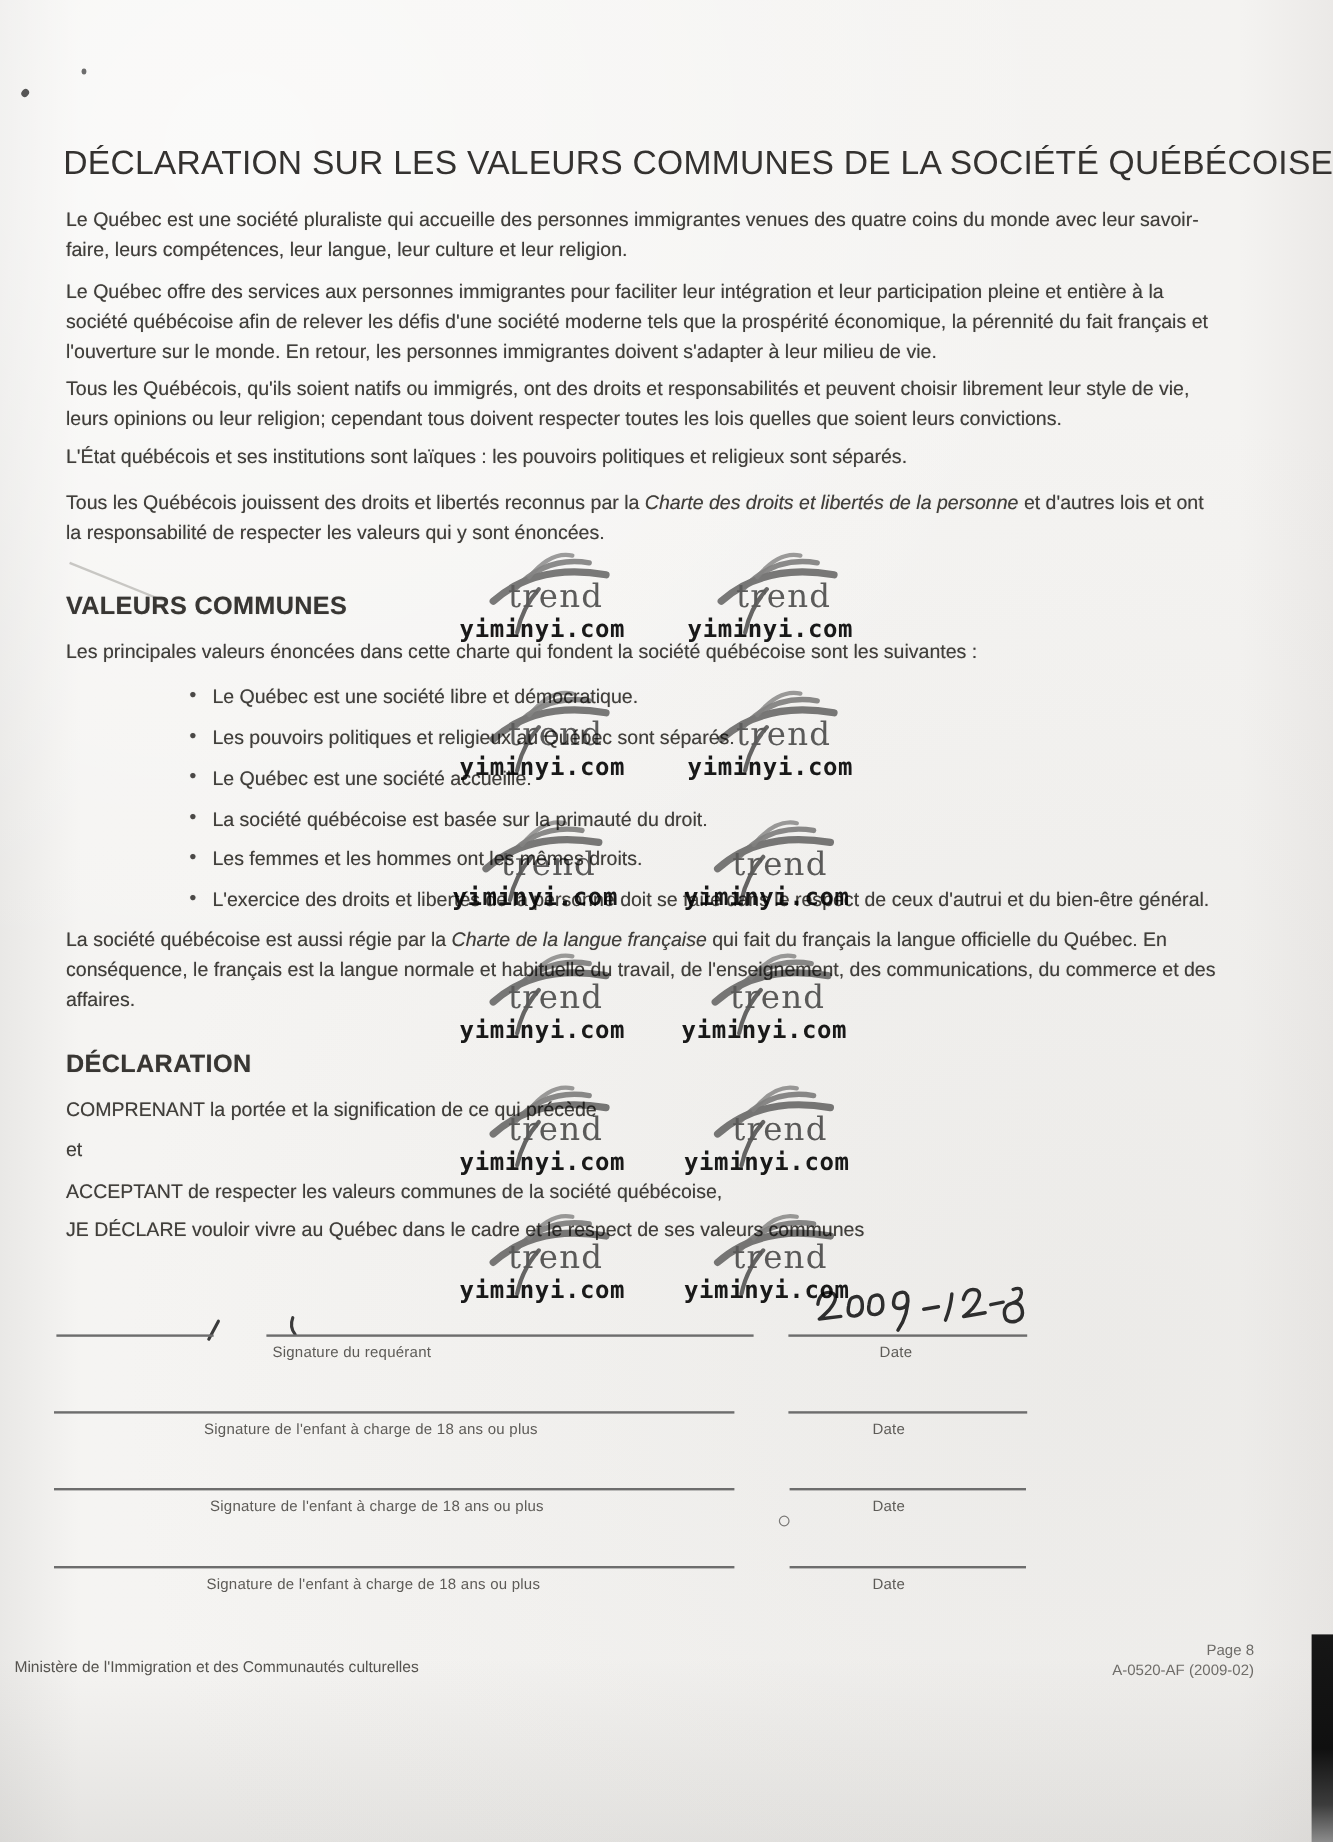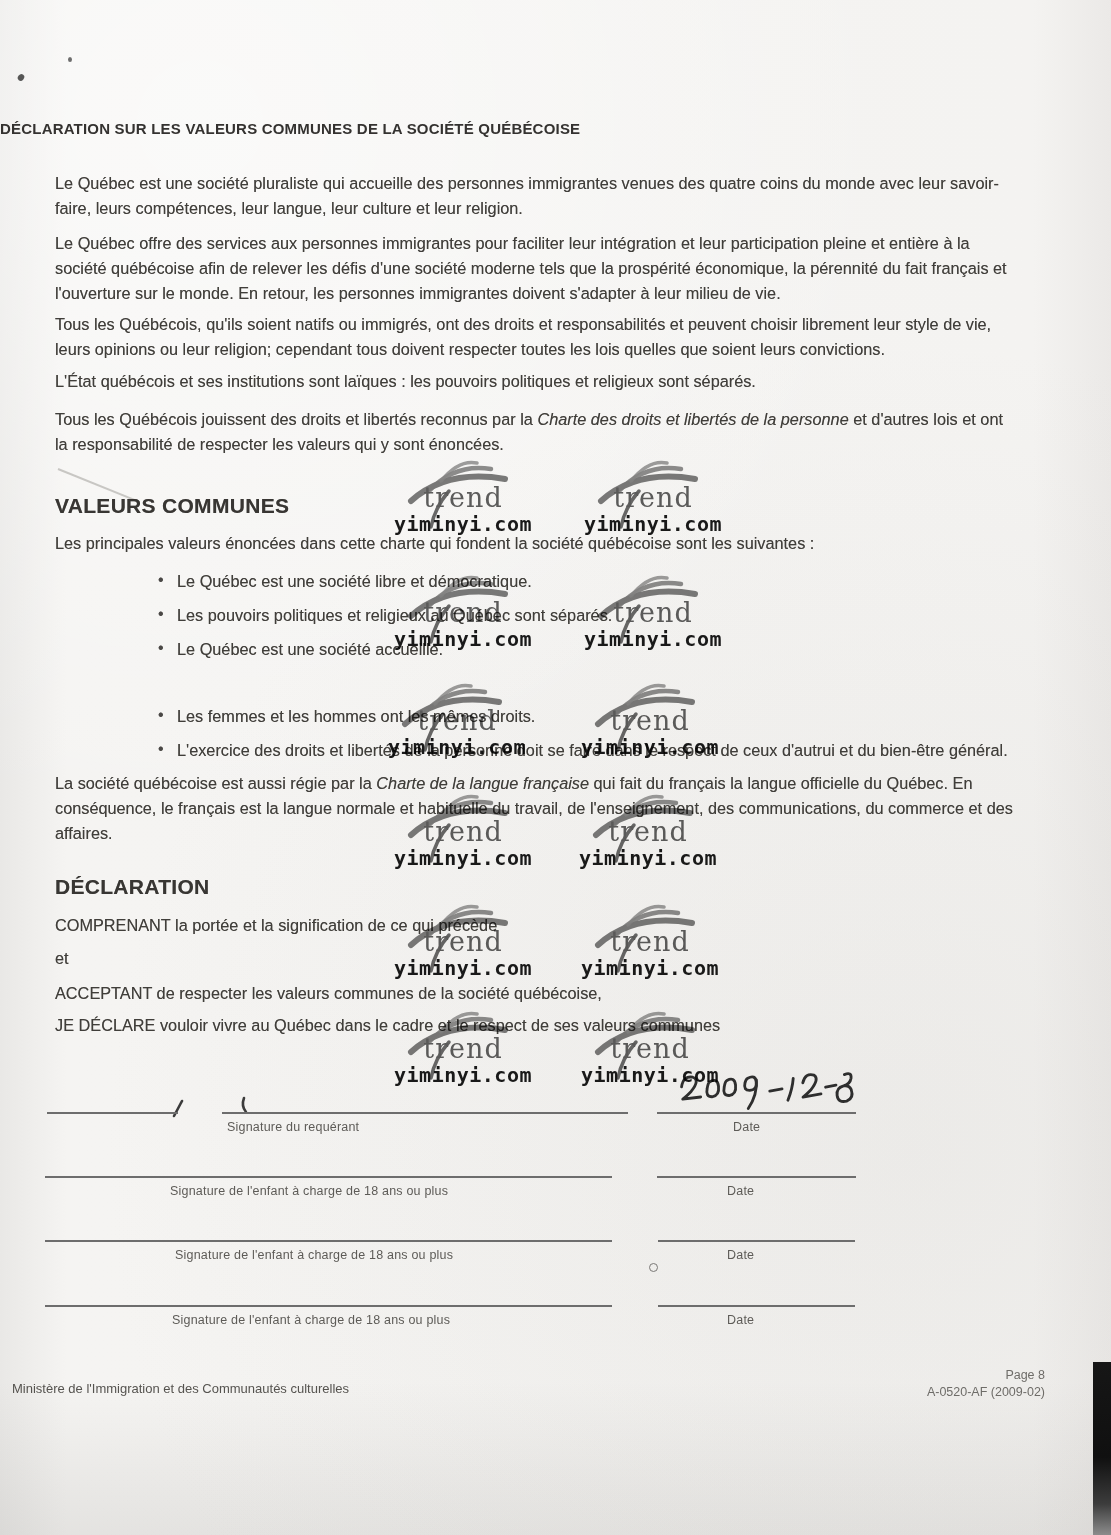--- a/index.html
+++ b/index.html
@@ -7,22 +7,22 @@
     position:relative;width:1111px;height:1535px;overflow:hidden;
     font-family:"Liberation Sans",sans-serif;color:var(--ink,#403e3a);
     background:
       radial-gradient(circle at 18% 8%, rgba(255,255,255,.55), transparent 42%),
       radial-gradient(circle at 82% 75%, rgba(205,203,199,.22), transparent 55%),
       linear-gradient(180deg, rgba(0,0,0,0) 90%, rgba(150,148,144,.18) 100%),
       linear-gradient(90deg,#e9e8e6 0%,#f5f4f2 6%,#f4f3f1 93%,#ebe9e7 100%),
       #f3f2ef;
     filter:blur(0.3px);
   }
-  .title{position:absolute;left:0;top:120px;width:100%;text-align:left;
-    font-size:15px;font-weight:bold;color:#343230;letter-spacing:.2px;}
+  .title{position:absolute;left:0;top:120px;width:100%;text-align:right;
+    font-size:28px;font-weight:normal;color:#343230;letter-spacing:.2px;}
   .para{position:absolute;left:55px;width:962px;font-size:16.3px;line-height:25px;
     text-shadow:0 0 .6px rgba(62,60,56,.55);}
   .h2{position:absolute;left:55px;font-size:21px;font-weight:bold;color:#383633;
     letter-spacing:.3px;text-shadow:0 0 .6px rgba(50,48,45,.5);}
   .it{font-style:italic;}
   .bullet{position:absolute;left:157px;width:905px;padding-left:20px;
     font-size:16.3px;line-height:28px;text-shadow:0 0 .6px rgba(62,60,56,.55);}
   .bullet::before{content:"\2022";position:absolute;left:1px;top:-1px;font-size:16px;color:#4a4846;}
   .clause{position:absolute;left:55px;width:962px;font-size:16.3px;line-height:28px;
     text-shadow:0 0 .6px rgba(62,60,56,.55);}
@@ -31,21 +31,21 @@
   .footer-left{position:absolute;left:12px;top:1381px;font-size:13px;color:#55534f;}
   .footer-right{position:absolute;right:66px;top:1367px;text-align:right;
     font-size:12.5px;line-height:17px;color:var(--footer,#6e6c68);}
   .dark-edge{position:absolute;right:0;top:1362px;width:18px;height:173px;
     background:linear-gradient(180deg,#161616 0%,#101010 55%,#3c3c3c 82%,#8c8c8c 100%);}
   .wm{position:absolute;width:160px;height:92px;mix-blend-mode:multiply;}
   .wm-swoosh{position:absolute;left:22px;top:0;}
   .wm-brand{position:absolute;left:14px;top:27px;width:132px;text-align:center;
     font-family:"DejaVu Serif",serif;font-weight:normal;font-size:27px;
     color:var(--watermark_logo,#5f5f5f);letter-spacing:1px;}
-  .wm-url{position:absolute;left:0;top:57px;width:160px;text-align:center;
+  .wm-url{position:absolute;left:0;top:57px;width:160px;
     font-family:"DejaVu Sans Mono",monospace;font-weight:bold;font-size:20px;
     letter-spacing:.5px;color:var(--watermark_url,#1a1a1a);}
   .handwriting{position:absolute;left:676px;top:1069px;transform:rotate(-1deg);}
   .speck{position:absolute;border-radius:50%;}
   .speck1{left:18px;top:74px;width:6px;height:7px;background:#3a3a3a;transform:rotate(40deg);opacity:.85;}
   .speck2{left:68px;top:57px;width:4px;height:5px;background:#4a4a4a;opacity:.8;}
   .scratch{position:absolute;left:58px;top:468px;width:85px;height:2px;background:#bcbab6;
     transform:rotate(22deg);transform-origin:left center;opacity:.8;}
   .degree-mark{position:absolute;left:649px;top:1263px;width:7px;height:7px;
     border:1.5px solid #7a7876;border-radius:50%;}
@@ -68,20 +68,21 @@
   <div class="para" style="top:369px">L'État québécois et ses institutions sont laïques : les pouvoirs politiques et religieux sont séparés.</div>
 
   <div class="para" style="top:407px"><span>Tous les Québécois jouissent des droits et libertés reconnus par la </span><span class="it">Charte des droits et libertés de la personne</span><span> et d'autres lois et ont la responsabilité de respecter les valeurs qui y sont énoncées.</span></div>
 
   <div class="h2" style="top:494px">VALEURS COMMUNES</div>
   <div class="para" style="top:531px">Les principales valeurs énoncées dans cette charte qui fondent la société québécoise sont les suivantes :</div>
 
   <div class="bullet" style="top:567px">Le Québec est une société libre et démocratique.</div>
   <div class="bullet" style="top:601px">Les pouvoirs politiques et religieux au Québec sont séparés.</div>
   <div class="bullet" style="top:635px">Le Québec est une société accueille.</div>
+  <div class="bullet" style="top:669px">La société québécoise est basée sur la primauté du droit.</div>
   <div class="bullet" style="top:702px">Les femmes et les hommes ont les mêmes droits.</div>
   <div class="bullet" style="top:736px">L'exercice des droits et libertés de la personne doit se faire dans le respect de ceux d'autrui et du bien-être général.</div>
 
   <div class="para" style="top:771px"><span>La société québécoise est aussi régie par la </span><span class="it">Charte de la langue française</span><span> qui fait du français la langue officielle du Québec. En conséquence, le français est la langue normale et habituelle du travail, de l'enseignement, des communications, du commerce et des affaires.</span></div>
 
   <div class="h2" style="top:875px">DÉCLARATION</div>
   <div class="clause" style="top:911px">COMPRENANT la portée et la signification de ce qui précède</div>
   <div class="clause" style="top:944px">et</div>
   <div class="clause" style="top:979px">ACCEPTANT de respecter les valeurs communes de la société québécoise,</div>
   <div class="clause" style="top:1011px">JE DÉCLARE vouloir vivre au Québec dans le cadre et le respect de ses valeurs communes</div>

